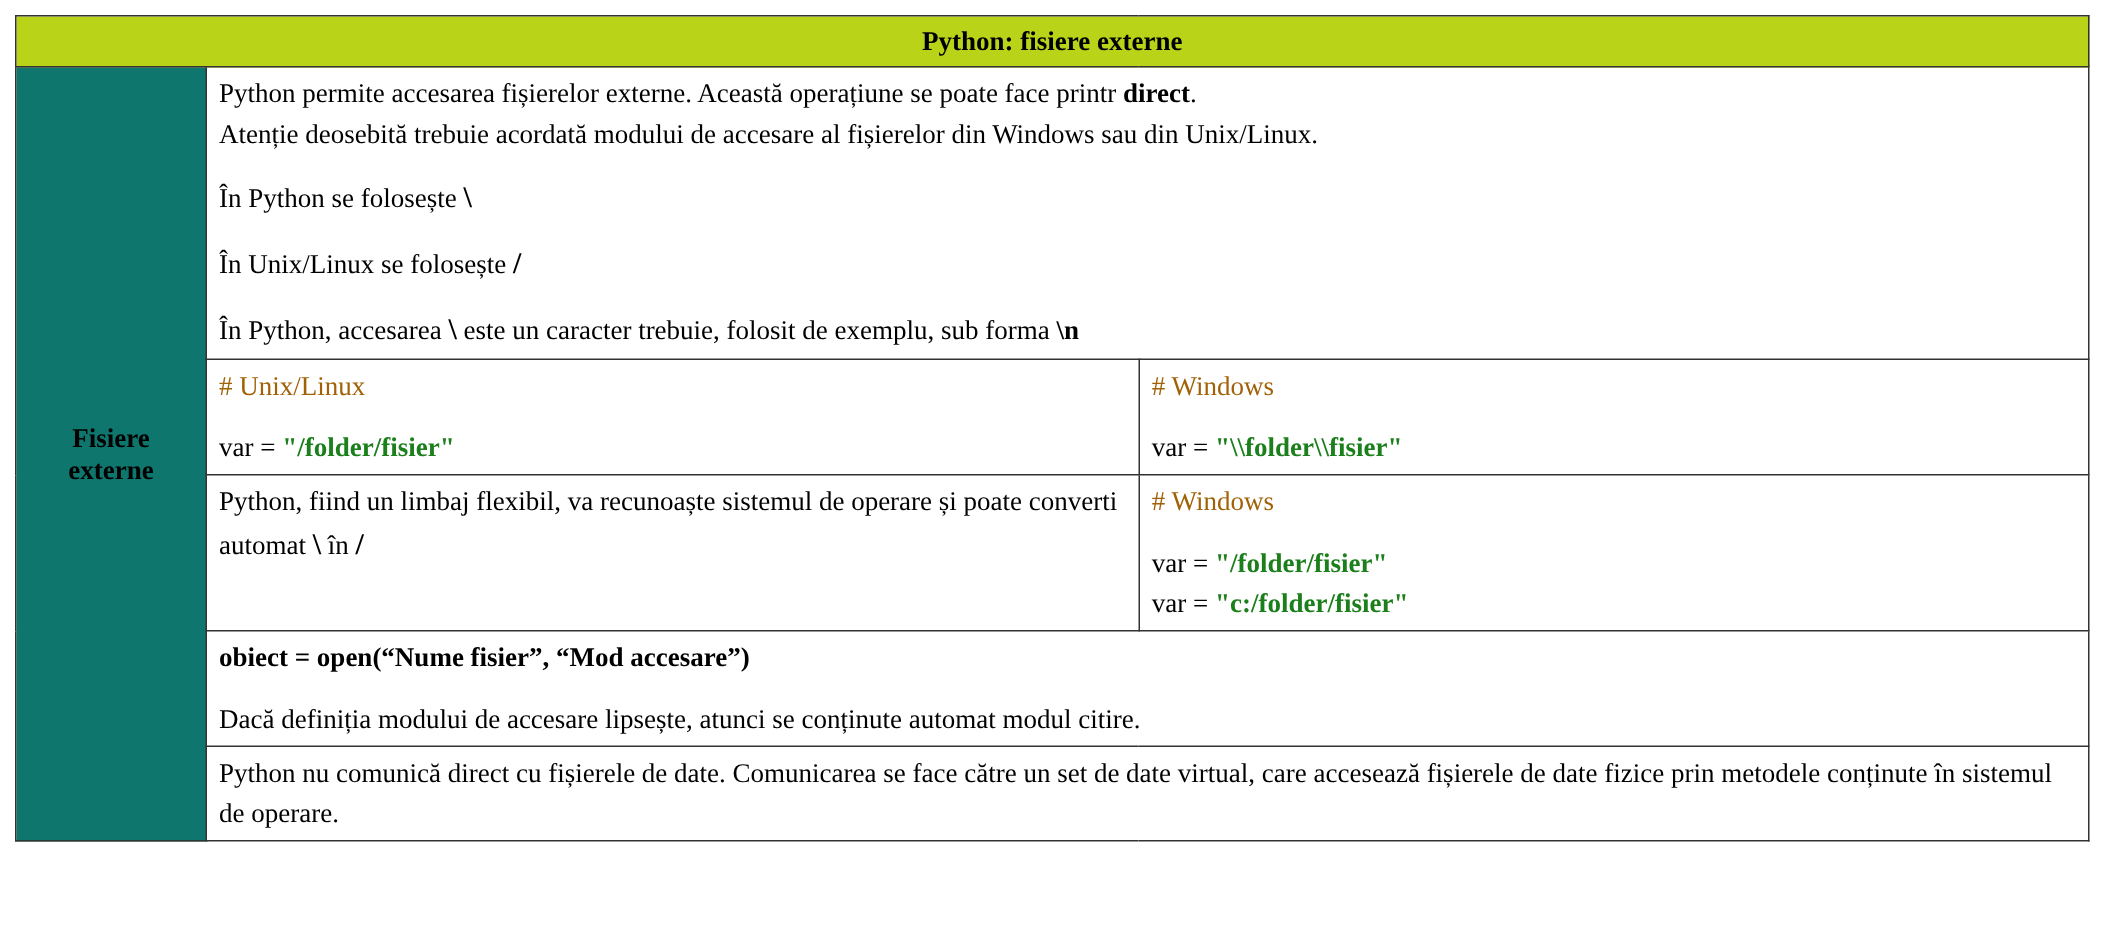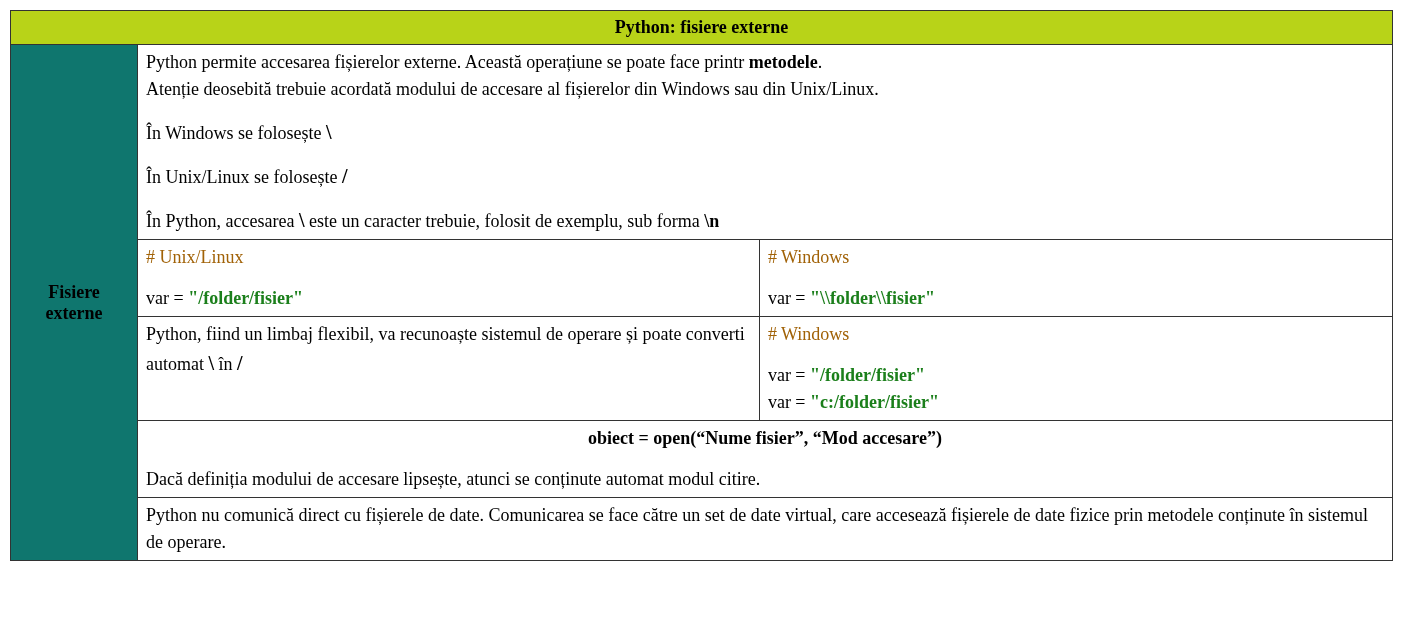--- a/index.html
+++ b/index.html
@@ -31,42 +31,42 @@
     text-align: center;
     font-weight: bold;
     vertical-align: middle;
     width: 110px;
   }
   .comment { color: #a16207; }
   .string  { color: #1B7F1B; font-weight: bold; }
   .bold    { font-weight: bold; }
   .content-cell { line-height: 1.5; }
   .big-slash { font-size: 20px; font-weight: bold; }
-  .centered { text-align: center; }
+  .centered { text-align: left; }
   .spacer { height: 14px; }
 </style>
 </head>
 <body>
 
 <table>
   <tbody>
       <tr>
     <td colspan="3" class="header-row">Python: fisiere externe</td>
   </tr>
 
   <tr>
     <td rowspan="5" class="side-label">
       <span>Fisiere</span><br>
       <span>externe</span>
     </td>
     <td colspan="2" class="content-cell">
-      <span>Python permite accesarea fișierelor externe. Această operațiune se poate face printr </span><span class="bold">metodele</span><span>.</span><br>
+      <span>Python permite accesarea fișierelor externe. Această operațiune se poate face printr </span><span class="bold">direct</span><span>.</span><br>
       <span>Atenție deosebită trebuie acordată modului de accesare al fișierelor din Windows sau din Unix/Linux.</span>
       <div class="spacer"></div>
-      <span>În Windows se folosește </span><span class="big-slash">\</span>
+      <span>În Python se folosește </span><span class="big-slash">\</span>
       <div class="spacer"></div>
       <span>În Unix/Linux se folosește </span><span class="big-slash">/</span>
       <div class="spacer"></div>
       <span>În Python, accesarea </span><span class="big-slash">\</span><span> este un caracter trebuie, folosit de exemplu, sub forma </span><span class="bold">\n</span>
     </td>
   </tr>
 
   <tr>
     <td class="content-cell" style="width:45%;">
       <span class="comment"># Unix/Linux</span>

